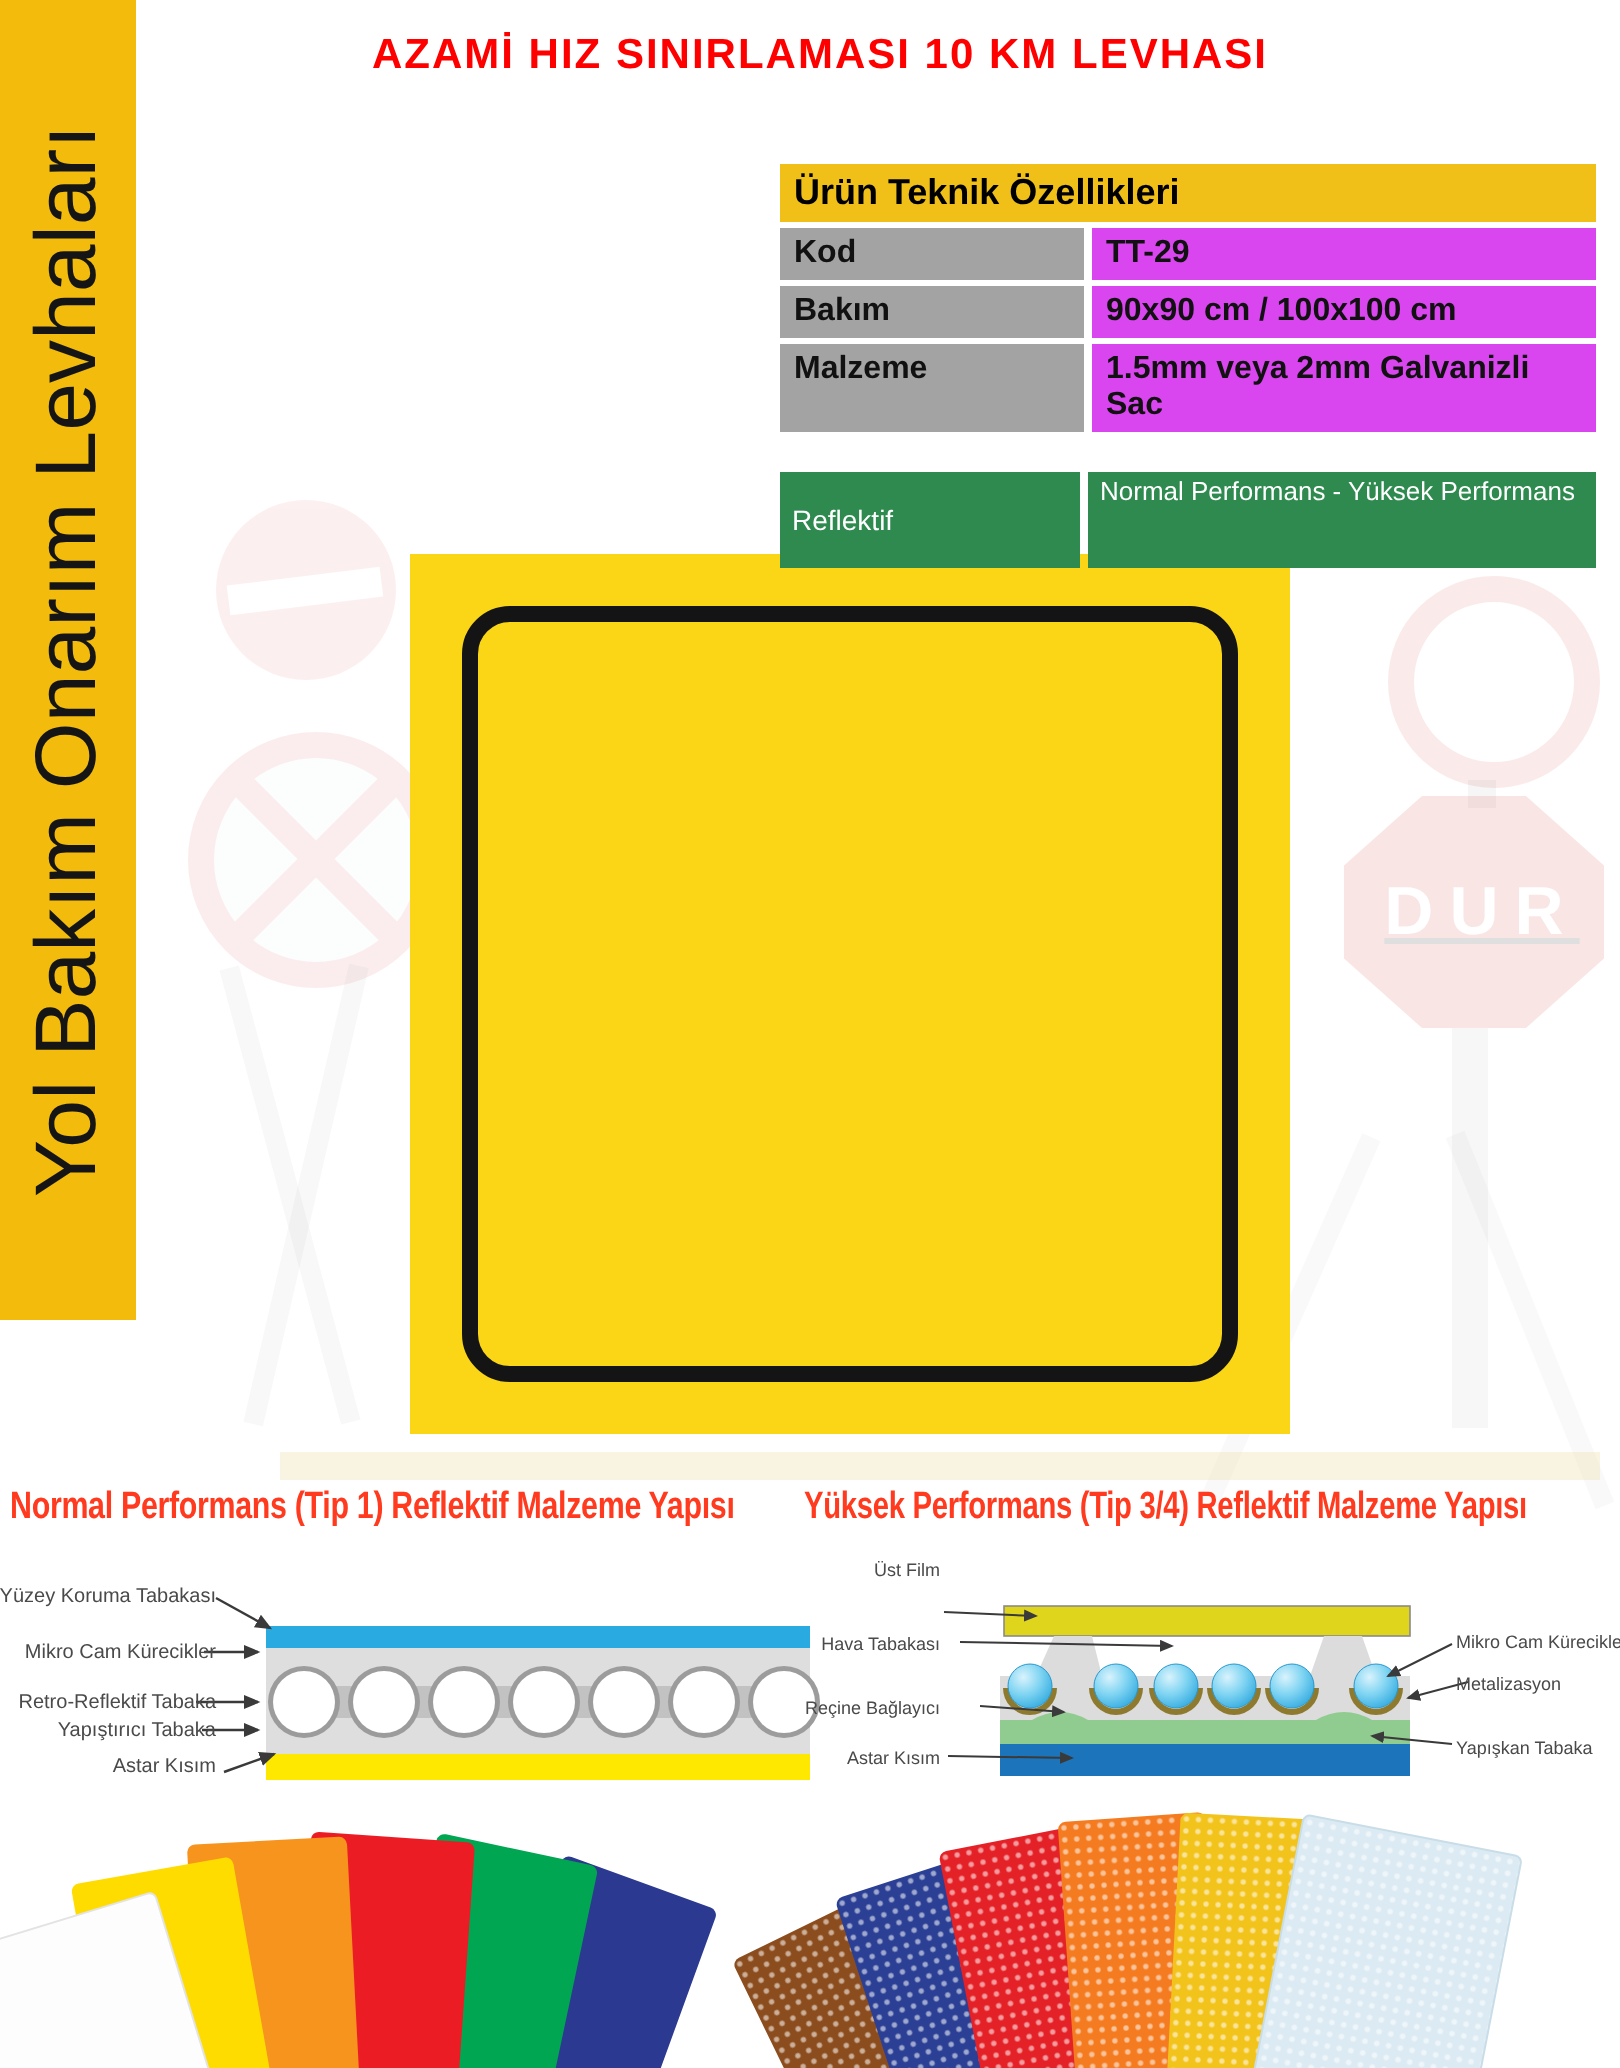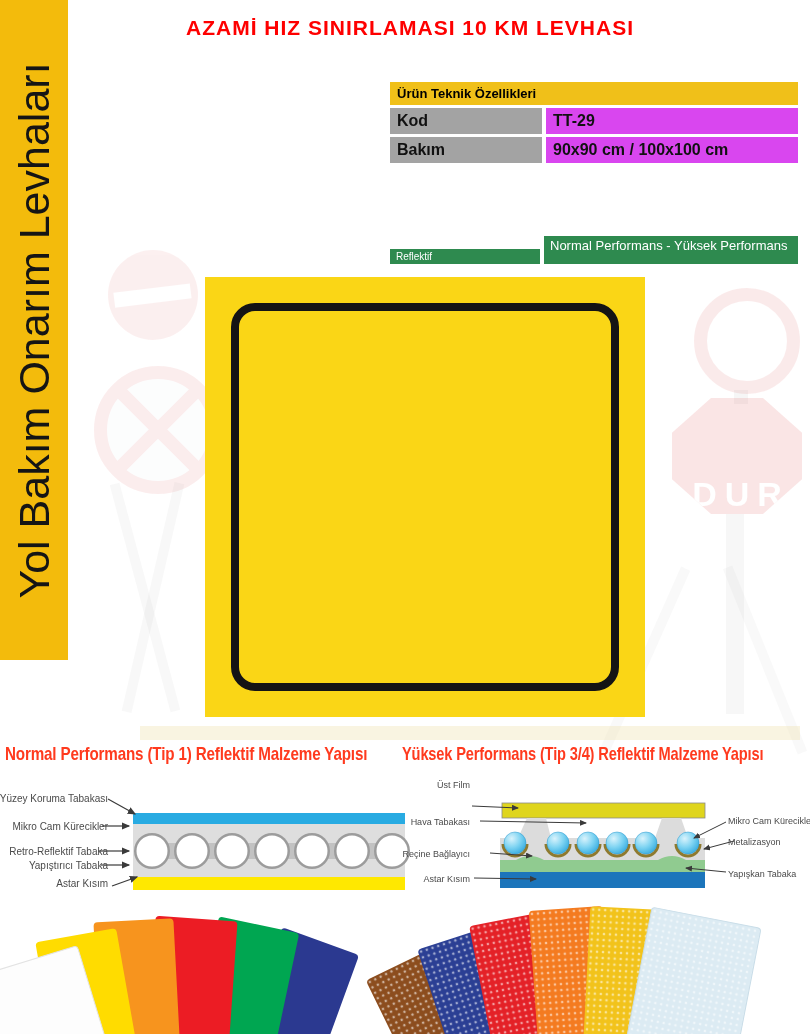--- a/index.html
+++ b/index.html
@@ -9,27 +9,27 @@
   }
   
   .sidebar{position:absolute;left:0;top:0;width:68px;height:660px;background:#F3BB0C;
     display:flex;align-items:center;justify-content:center;z-index:5;}
   .sidebar-text{transform:rotate(-90deg);white-space:nowrap;font-size:43px;color:#151515;}
   
   .page-title{position:absolute;left:80px;top:16px;width:660px;text-align:center;
     color:#FE0000;font-size:21px;font-weight:bold;letter-spacing:1px;z-index:6;}
   
   .spec-table{position:absolute;left:390px;top:82px;width:408px;z-index:6;}
-  .spec-header{background:#F0C019;color:#000;font-weight:bold;font-size:13px;padding:4px 7px;}
+  .spec-header{background:#F0C019;color:#000;font-weight:bold;font-size:18px;padding:4px 7px;}
   .spec-row{display:flex;margin-top:3px;font-weight:bold;}
   .spec-label{width:138px;background:#A3A3A3;font-size:16px;color:#111;padding:4px 7px;}
   .spec-value{flex:1;margin-left:4px;background:#d946ef;font-size:16px;color:#111;padding:4px 7px;}
   
   .ref-row{position:absolute;left:390px;top:236px;width:408px;display:flex;z-index:6;}
-  .ref-label{width:138px;background:#2E8A4F;color:#fff;font-size:10px;padding:2px 6px;margin-top:13px;}
+  .ref-label{width:138px;background:#2E8A4F;color:#fff;font-size:14px;padding:16px 6px;}
   .ref-value{flex:1;margin-left:4px;background:#2E8A4F;color:#fff;font-size:13px;padding:2px 6px;}
   
   .sign{position:absolute;left:205px;top:277px;width:440px;height:440px;background:#FAD616;z-index:4;}
   .sign-border{position:absolute;inset:26px;border:8px solid #141414;border-radius:24px;}
   .sign-ring{position:absolute;left:50%;top:50%;width:288px;height:288px;margin:-144px 0 0 -144px;
     background:#E8112D;border-radius:50%;}
   .sign-inner{position:absolute;inset:37px;background:#fff;border-radius:50%;
     display:flex;align-items:center;justify-content:center;}
   .sign-number{font-size:150px;font-weight:bold;color:#141414;letter-spacing:-5px;padding-bottom:10px;}
   
@@ -39,21 +39,21 @@
   .wm-nostop{left:94px;top:366px;width:128px;height:128px;border-radius:50%;background:#E6EDF4;
     border:13px solid #D94040;box-sizing:border-box;opacity:.09;}
   .wm-nostop .x1,.wm-nostop .x2{position:absolute;left:-4px;top:44px;width:110px;height:13px;background:#D94040;}
   .wm-nostop .x1{transform:rotate(45deg);} .wm-nostop .x2{transform:rotate(-45deg);}
   .wm-leg{background:#8a8a8a;opacity:.06;}
   .wm-circle-r{left:694px;top:288px;width:106px;height:106px;border-radius:50%;
     border:13px solid #D94040;background:#fff;box-sizing:border-box;opacity:.1;}
   .wm-dur{left:672px;top:398px;width:130px;height:116px;opacity:.12;}
   .wm-dur .oct{position:absolute;inset:0;background:#D93030;
     clip-path:polygon(30% 0,70% 0,100% 30%,100% 70%,70% 100%,30% 100%,0 70%,0 30%);
-    display:flex;align-items:flex-end;justify-content:center;}
+    display:flex;align-items:center;justify-content:center;text-decoration:underline;}
   .wm-dur .txt{color:#fff;font-weight:bold;font-size:34px;letter-spacing:8px;padding-left:8px;}
   .wm-band{left:140px;top:726px;width:660px;height:14px;background:#F0E4B4;opacity:.4;}
   
   .heading{position:absolute;top:743px;font-size:19px;font-weight:bold;color:#FF3A1E;
     white-space:nowrap;letter-spacing:-0.2px;z-index:6;}
   .heading-left{left:5px;transform:scaleX(0.80);transform-origin:left center;}
   .heading-right{left:402px;transform:scaleX(0.77);transform-origin:left center;}
   
   .diagram-svg{position:absolute;z-index:6;}
   .dlabel{position:absolute;font-size:10px;color:#4a4a4a;white-space:nowrap;z-index:7;}
@@ -99,20 +99,24 @@
 
 <div class="spec-table">
   <div class="spec-header">Ürün Teknik Özellikleri</div>
   <div class="spec-row">
     <div class="spec-label">Kod</div>
     <div class="spec-value">TT-29</div>
   </div>
   <div class="spec-row">
     <div class="spec-label">Bakım</div>
     <div class="spec-value">90x90 cm / 100x100 cm</div>
+  </div>
+  <div class="spec-row">
+    <div class="spec-label">Malzeme</div>
+    <div class="spec-value">1.5mm veya 2mm Galvanizli Sac</div>
   </div>
 </div>
 
 <div class="ref-row">
   <div class="ref-label">Reflektif</div>
   <div class="ref-value">Normal Performans - Yüksek Performans</div>
 </div>
 
 <div class="sign">
   <div class="sign-border"></div>

